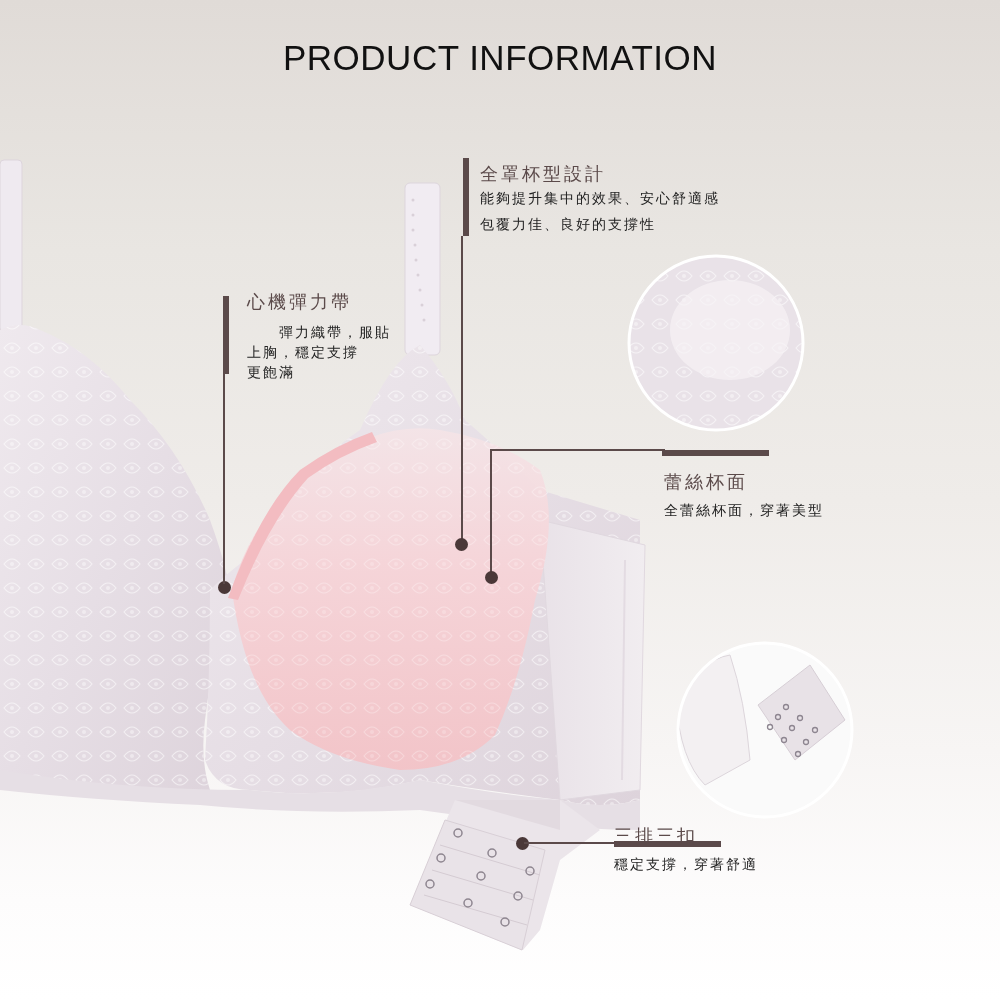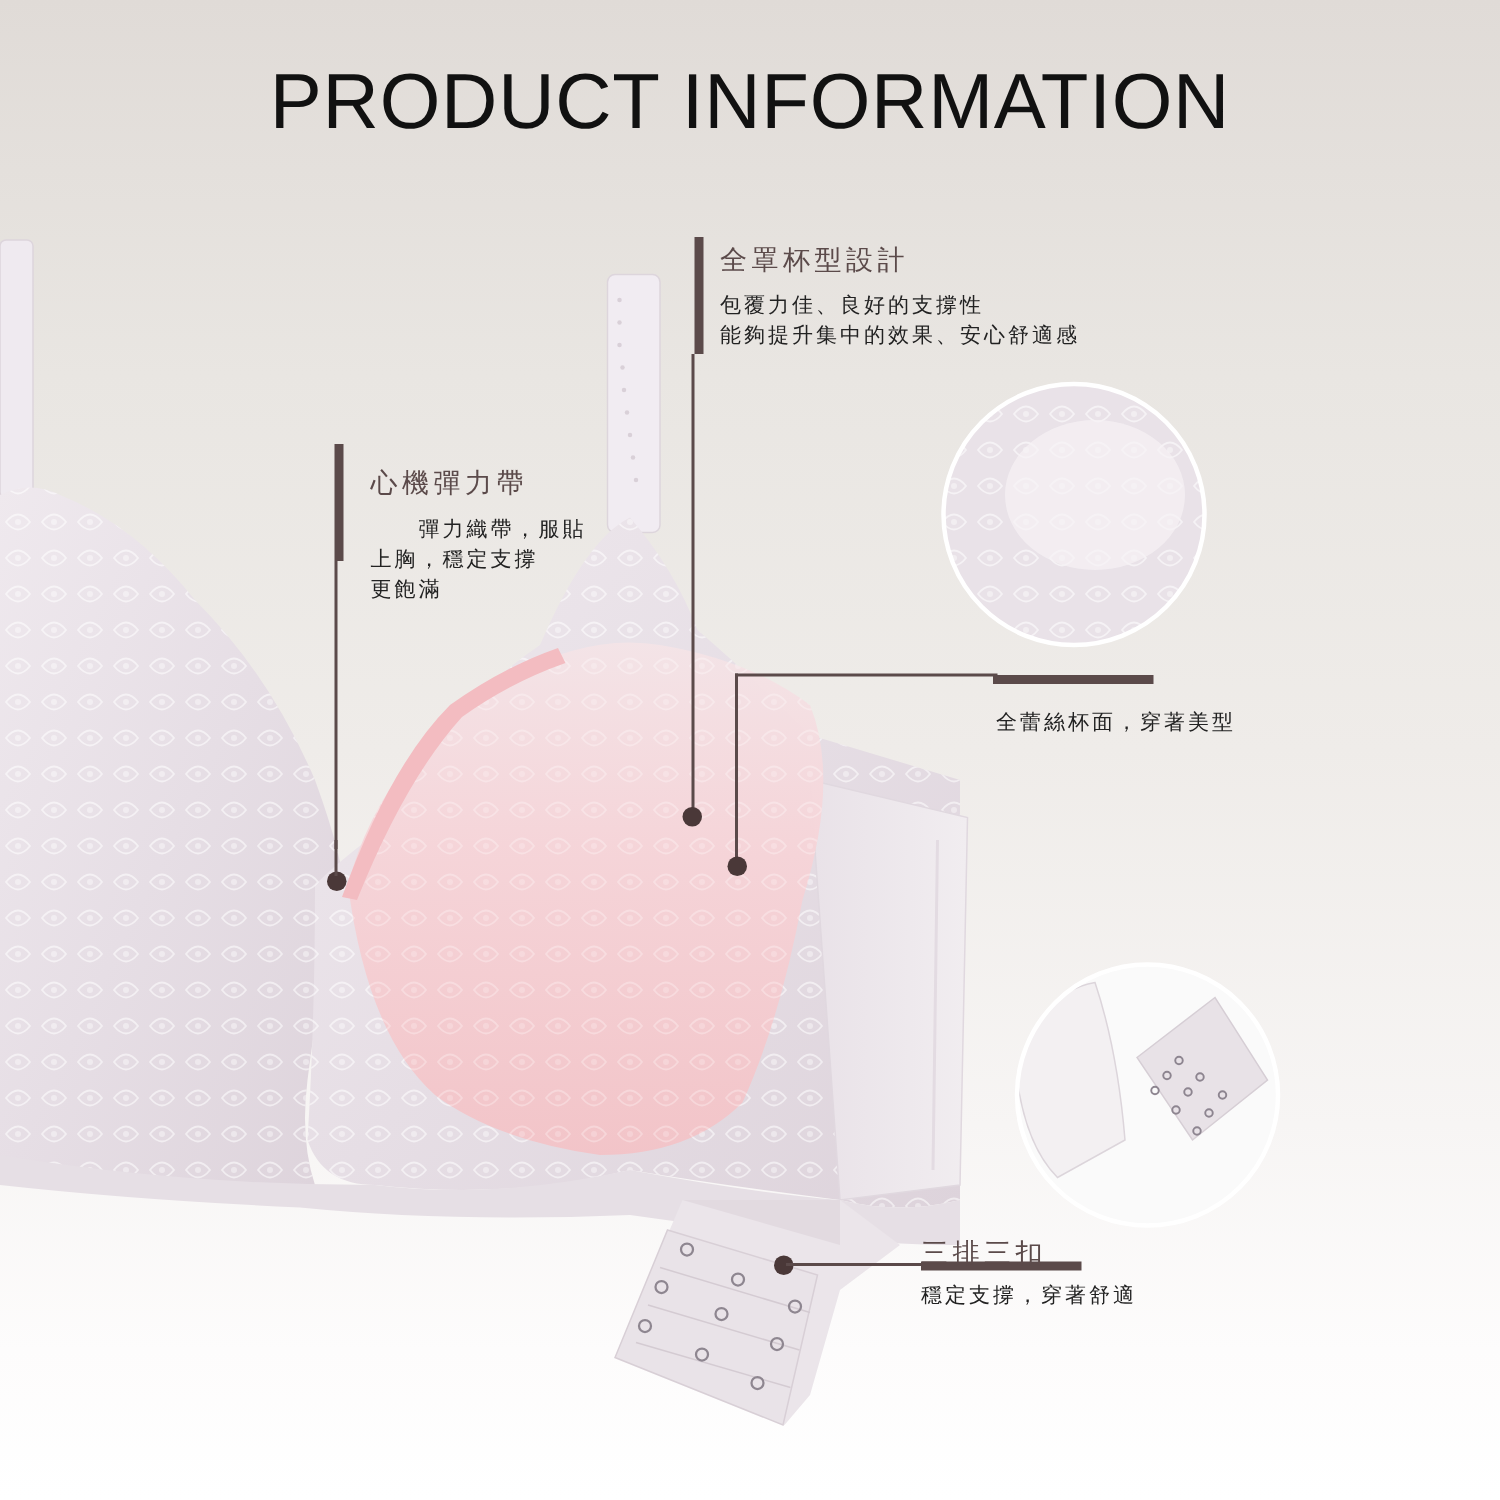--- a/index.html
+++ b/index.html
@@ -3,21 +3,21 @@
   <meta charset="utf-8">
   <style>
     html, body { margin: 0; padding: 0; }
     body {
       width: 1000px; height: 1000px; position: relative; overflow: hidden;
       background: linear-gradient(180deg, #e0dbd7 0%, #e9e6e2 25%, #efece9 50%, #f7f5f4 75%, #fdfcfc 90%, #ffffff 100%);
       font-family: "DejaVu Sans", "Liberation Sans", sans-serif;
     }
     .title {
       position: absolute; left: 0; width: 1000px; top: 38px; text-align: center;
-      font-family: "Liberation Sans", sans-serif; font-size: 52px; color: #111;
+      font-family: "Liberation Sans", sans-serif; font-size: 35px; color: #111;
       letter-spacing: 0.5px;
     }
     
     .product { position: absolute; left: 0; top: 0; width: 1000px; height: 1000px; }
     
     .callout { position: absolute; }
     .callout .h { font-size: 18px; color: #5b4a4a; letter-spacing: 3px; line-height: 28px; white-space: nowrap; }
     .callout .d { font-size: 14px; color: #222; letter-spacing: 2px; line-height: 20px; white-space: nowrap; }
     .vbar { position: absolute; background: #5b4a4a; }
     .line { position: absolute; background: #5b4a4a; }
@@ -134,40 +134,41 @@
 </svg>
 
 <div style="position:absolute;left:629px;top:256px;width:174px;height:174px;border-radius:50%;"></div>
 <div style="position:absolute;left:678px;top:643px;width:174px;height:174px;border-radius:50%;"></div>
 
 <div class="vbar" style="left:463px;top:158px;width:6px;height:78px;"></div>
 <div class="line" style="left:461px;top:236px;width:2px;height:306px;"></div>
 <div class="dot" style="left:455px;top:538px;"></div>
 <div class="callout" style="left:480px;top:160px;">
   <div class="h">全罩杯型設計</div>
+  <div class="d">能夠提升集中的效果、安心舒適感</div>
   <div class="d" style="margin-top:6px;">包覆力佳、良好的支撐性</div>
-  <div class="d">能夠提升集中的效果、安心舒適感</div>
 </div>
 
 <div class="vbar" style="left:223px;top:296px;width:6px;height:78px;"></div>
 <div class="line" style="left:223px;top:374px;width:2px;height:192px;"></div>
 <div class="dot" style="left:218px;top:581px;"></div>
 <div class="line" style="left:223px;top:560px;width:2px;height:24px;"></div>
-<div class="callout" style="left:247px;top:309px;">
+<div class="callout" style="left:247px;top:288px;">
   <div class="h">心機彈力帶</div>
   <div class="d" style="margin-top:6px;margin-left:32px;">彈力織帶，服貼</div>
   <div class="d">上胸，穩定支撐</div>
   <div class="d">更飽滿</div>
 </div>
 
 <div class="line" style="left:490px;top:449px;width:175px;height:2px;"></div>
 <div class="vbar" style="left:662px;top:450px;width:107px;height:6px;"></div>
 <div class="line" style="left:490px;top:449px;width:2px;height:128px;"></div>
 <div class="dot" style="left:485px;top:571px;"></div>
 <div class="callout" style="left:664px;top:468px;">
+  <div class="h">蕾絲杯面</div>
   <div class="d" style="margin-top:4px;">全蕾絲杯面，穿著美型</div>
 </div>
 
 <div class="dot" style="left:516px;top:837px;"></div>
 <div class="line" style="left:524px;top:842px;width:192px;height:2px;"></div>
 <div class="vbar" style="left:614px;top:841px;width:107px;height:6px;"></div>
 <div class="callout" style="left:614px;top:822px;">
   <div class="h">三排三扣</div>
   <div class="d" style="margin-top:4px;">穩定支撐，穿著舒適</div>
 </div>

